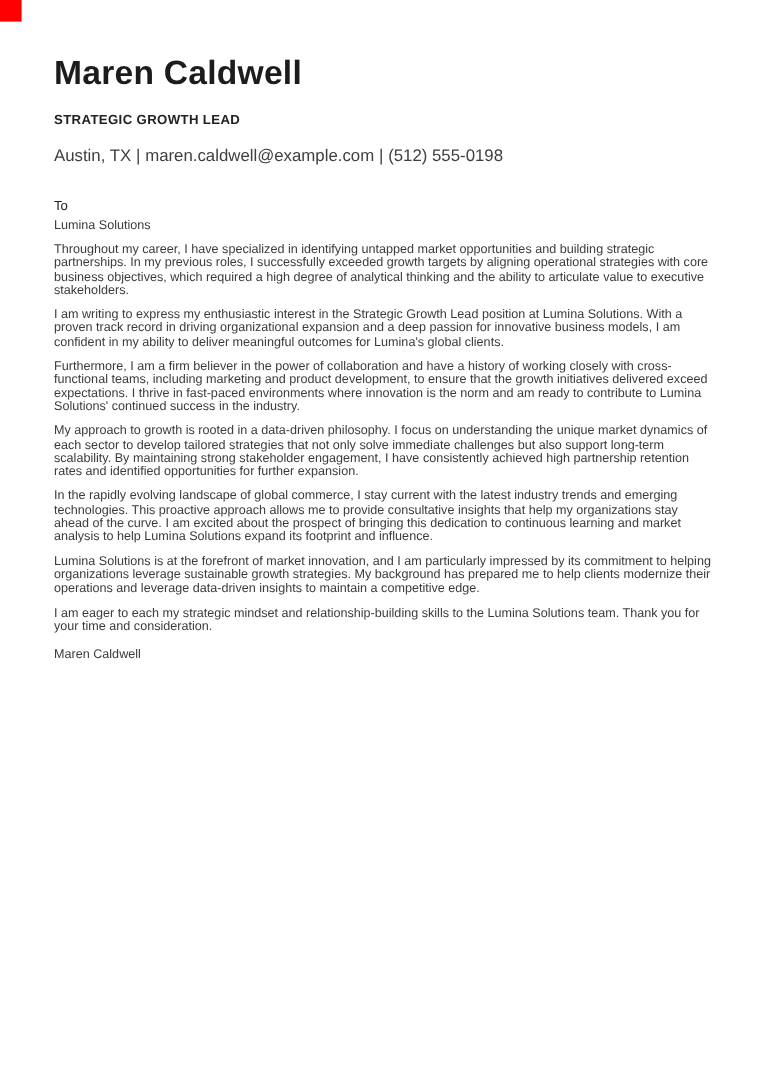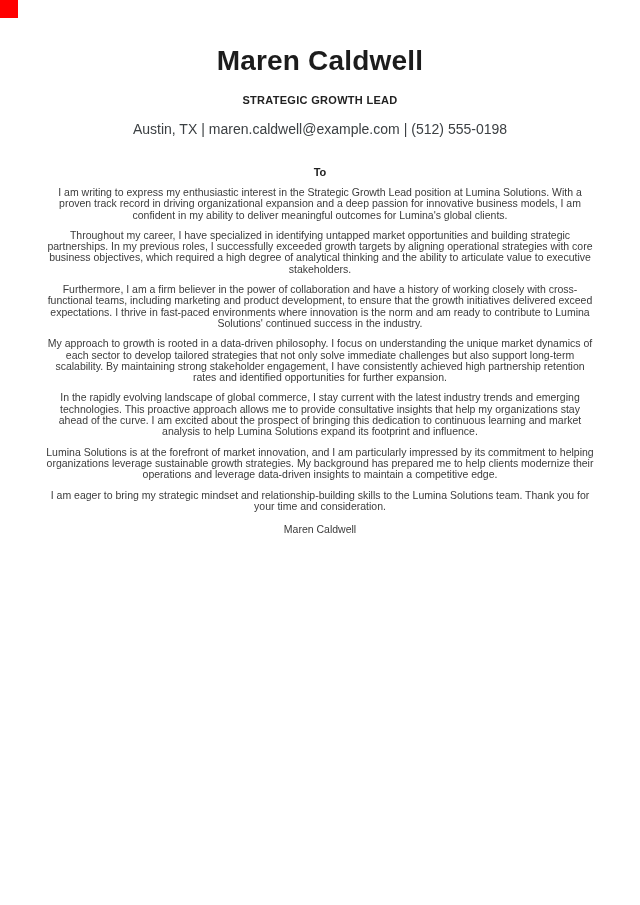--- a/index.html
+++ b/index.html
@@ -14,21 +14,20 @@
     position: absolute;
     top: 0; left: 0;
     width: 18px; height: 18px;
   }
   .page {
     position: relative;
     width: 640px;
     height: 776px;
     padding: 46px 45px 0 45px;
     color: #3b3b3b;
-    text-align: center;
   }
   .name {
     font-size: 28px;
     line-height: 30px;
     font-weight: 700;
     letter-spacing: 0.2px;
     color: #1c1c1c;
   }
   .job-title {
     margin-top: 18px;
@@ -42,21 +41,21 @@
     margin-top: 17px;
     font-size: 14px;
     line-height: 13px;
     color: #3c4043;
   }
   .contact-line .sep { padding: 0 4px; }
   .recipient-label {
     margin-top: 30px;
     font-size: 11px;
     line-height: 12px;
-    font-weight: 700;
+    font-weight: 400;
     color: #1f1f1f;
   }
   .recipient-company {
     margin-top: 4px;
     font-size: 10.5px;
     line-height: 12px;
     color: #3b3b3b;
   }
   .salutation {
     margin-top: 19px;
@@ -94,28 +93,29 @@
   <div>
     <div class="name">Maren Caldwell</div>
     <div class="job-title">STRATEGIC GROWTH LEAD</div>
     <div class="contact-line">
       <span>Austin, TX</span><span class="sep">|</span><span>maren.caldwell@example.com</span><span class="sep">|</span><span>(512) 555-0198</span>
     </div>
   </div>
 
   <div>
     <div class="recipient-label">To</div>
+    <div class="recipient-company">Lumina Solutions</div>
   </div>
 
   <div>
 
+    <p class="body-paragraph">Throughout my career, I have specialized in identifying untapped market opportunities and building strategic partnerships. In my previous roles, I successfully exceeded growth targets by aligning operational strategies with core business objectives, which required a high degree of analytical thinking and the ability to articulate value to executive stakeholders.</p>
     <p class="body-paragraph">I am writing to express my enthusiastic interest in the Strategic Growth Lead position at Lumina Solutions. With a proven track record in driving organizational expansion and a deep passion for innovative business models, I am confident in my ability to deliver meaningful outcomes for Lumina's global clients.</p>
-    <p class="body-paragraph">Throughout my career, I have specialized in identifying untapped market opportunities and building strategic partnerships. In my previous roles, I successfully exceeded growth targets by aligning operational strategies with core business objectives, which required a high degree of analytical thinking and the ability to articulate value to executive stakeholders.</p>
     <p class="body-paragraph">Furthermore, I am a firm believer in the power of collaboration and have a history of working closely with cross-functional teams, including marketing and product development, to ensure that the growth initiatives delivered exceed expectations. I thrive in fast-paced environments where innovation is the norm and am ready to contribute to Lumina Solutions' continued success in the industry.</p>
     <p class="body-paragraph">My approach to growth is rooted in a data-driven philosophy. I focus on understanding the unique market dynamics of each sector to develop tailored strategies that not only solve immediate challenges but also support long-term scalability. By maintaining strong stakeholder engagement, I have consistently achieved high partnership retention rates and identified opportunities for further expansion.</p>
     <p class="body-paragraph">In the rapidly evolving landscape of global commerce, I stay current with the latest industry trends and emerging technologies. This proactive approach allows me to provide consultative insights that help my organizations stay ahead of the curve. I am excited about the prospect of bringing this dedication to continuous learning and market analysis to help Lumina Solutions expand its footprint and influence.</p>
     <p class="body-paragraph">Lumina Solutions is at the forefront of market innovation, and I am particularly impressed by its commitment to helping organizations leverage sustainable growth strategies. My background has prepared me to help clients modernize their operations and leverage data-driven insights to maintain a competitive edge.</p>
-    <p class="body-paragraph">I am eager to bring my strategic mindset and relationship-building skills to the Lumina Solutions team. Thank you for your time and consideration.</p>
+    <p class="body-paragraph">I am eager to each my strategic mindset and relationship-building skills to the Lumina Solutions team. Thank you for your time and consideration.</p>
 
     <p class="signature">Maren Caldwell</p>
   </div>
 
 </div>
 
 </body></html>

